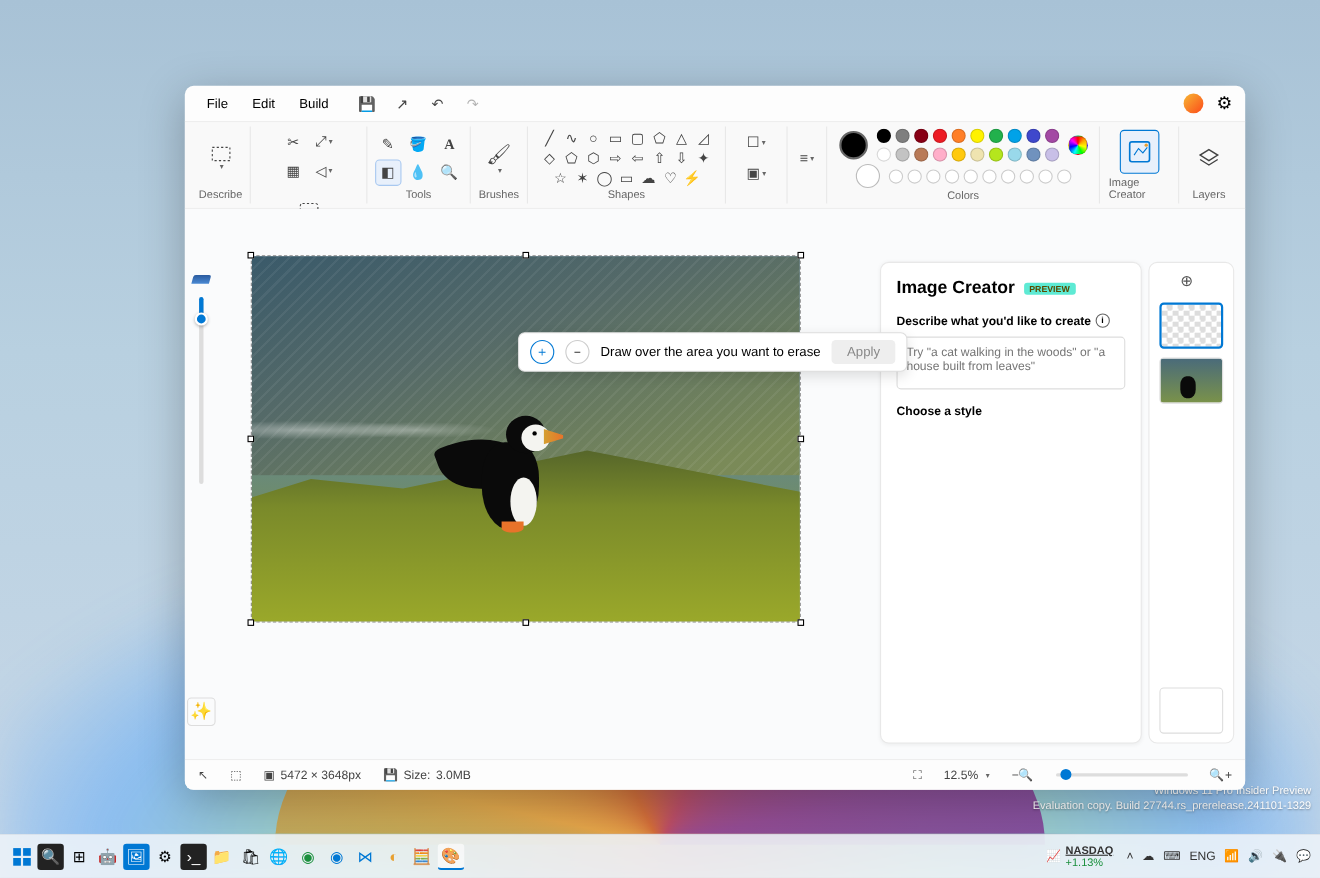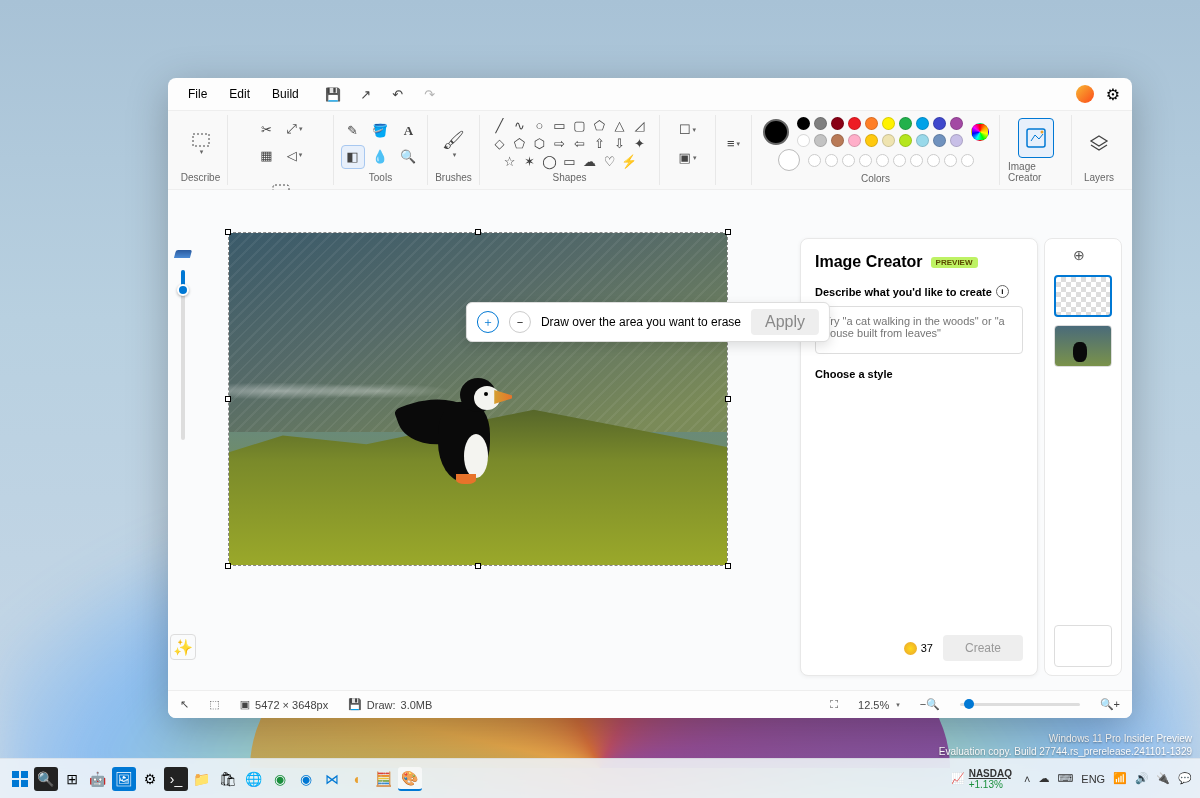--- a/index.html
+++ b/index.html
@@ -1,19 +1,19 @@
 <!DOCTYPE html>
 <html><head>
 <meta charset="utf-8">
 <style>
 * { box-sizing: border-box; margin: 0; padding: 0; font-family: 'Segoe UI', sans-serif; }
 body { width: 1200px; height: 798px; overflow: hidden; position: relative; background: linear-gradient(180deg, #a8c2d6 0%, #b8d0e0 40%, #c8d8e8 100%); }
 .desktop-bg { position: absolute; bottom: 0; left: 0; right: 0; height: 300px; background: radial-gradient(ellipse at 50% 100%, rgba(255,100,50,0.6), rgba(100,200,100,0.4) 30%, rgba(50,150,255,0.4) 60%, transparent 80%); filter: blur(20px); }
 .bloom { position: absolute; bottom: 30px; left: 50%; transform: translateX(-50%); width: 700px; height: 200px; background: conic-gradient(from 180deg at 50% 100%, #2d5f8d, #4a9b6e, #e8a23c, #d4622a, #b83d5e, #8a3a92, #5b3f9e, #2a5a9e); border-radius: 50% 50% 0 0 / 100% 100% 0 0; opacity: 0.85; }
-.watermark { position: absolute; bottom: 40px; right: 8px; color: #fff; font-size: 10px; text-align: right; line-height: 1.3; text-shadow: 0 1px 2px rgba(0,0,0,0.4); }
+.watermark { position: absolute; bottom: 59px; right: 8px; color: #fff; font-size: 10px; text-align: right; line-height: 1.3; text-shadow: 0 1px 2px rgba(0,0,0,0.4); }
 
 
 .taskbar { position: absolute; bottom: 0; left: 0; right: 0; height: 40px; background: rgba(240,244,249,0.85); backdrop-filter: blur(20px); display: flex; align-items: center; padding: 0 8px; border-top: 1px solid rgba(0,0,0,0.05); }
 .taskbar-left { display: flex; gap: 2px; align-items: center; }
 .taskbar-icon { width: 24px; height: 24px; border-radius: 3px; display: flex; align-items: center; justify-content: center; font-size: 14px; cursor: pointer; padding:2px;}
 .taskbar-icon.active { background: rgba(255,255,255,0.6); border-bottom: 2px solid #0078d4; }
 .taskbar-right { margin-left: auto; display: flex; align-items: center; gap: 12px; font-size: 11px; color: #333; }
 .stock { display: flex; align-items: center; gap: 4px; }
 .stock-name { font-weight: 600; font-size:10px;text-decoration:underline;}
 .stock-val { color: #1a8f3c; font-size:10px;}
@@ -53,21 +53,21 @@
 .color-big.secondary { background:#fff; border:1px solid #bbb; width:22px; height:22px;}
 .color-grid { display:flex; flex-direction:column; gap:4px;}
 .color-row { display:flex; gap:4px;}
 .swatch { width:13px; height:13px; border-radius:50%; cursor:pointer; border:1px solid rgba(0,0,0,0.15);}
 .rainbow { background: conic-gradient(red,orange,yellow,lime,cyan,blue,magenta,red);}
 
 
 .float-bar { position:absolute; top:224px; left:480px; transform:translateX(-50%); background:#fff; border:1px solid #ddd; border-radius:6px; box-shadow:0 4px 12px rgba(0,0,0,0.12); display:flex; align-items:center; gap:10px; padding:6px 10px; font-size:12px; z-index:5;}
 .zoom-btn { width:22px; height:22px; border:1px solid #ccc; border-radius:50%; display:flex; align-items:center; justify-content:center; cursor:pointer; font-size:12px;}
 .zoom-btn.active { border-color:#0078d4; color:#0078d4;}
-.apply-btn { background:#eee; color:#888; padding:4px 14px; border-radius:4px; font-size:16px; cursor:not-allowed;}
+.apply-btn { background:#eee; color:#888; padding:4px 14px; border-radius:4px; font-size:12px; cursor:not-allowed;}
 
 
 .main-area { flex:1; display:flex; background:#fafbfc; overflow:hidden; position:relative;}
 .toolbar-left { width:30px; display:flex; flex-direction:column; align-items:center; padding:60px 0 0 0; gap:8px;}
 .vslider { width:4px; height:170px; background:#ddd; border-radius:2px; position:relative; margin-top:4px;}
 .vslider-fill { position:absolute; top:0; width:100%; height:18px; background:#0078d4; border-radius:2px;}
 .vslider-thumb { position:absolute; top:14px; left:-4px; width:12px; height:12px; background:#0078d4; border-radius:50%; border:2px solid #fff; box-shadow:0 1px 3px rgba(0,0,0,0.3);}
 .brush-preview { width:16px; height:8px; background:linear-gradient(#2a5a9e,#4a8ad4); border-radius:2px 2px 0 0; transform:skewX(-15deg);}
 .ai-btn { width:26px; height:26px; border:1px solid #ddd; border-radius:4px; display:flex; align-items:center; justify-content:center; margin-top:auto; margin-bottom:30px; cursor:pointer;}
 
@@ -88,21 +88,21 @@
 .puffin-eye { position:absolute; bottom:96px; left:76px; width:4px; height:4px; background:#000; border-radius:50%;}
 .puffin-feet { position:absolute; bottom:8px; left:48px; width:20px; height:10px; background:#e8732a; border-radius:0 0 40% 40%;}
 .handle { position:absolute; width:6px; height:6px; background:#fff; border:1px solid #000;}
 .h-tl{top:-4px;left:-4px;} .h-tm{top:-4px;left:calc(50% - 3px);} .h-tr{top:-4px;right:-4px;}
 .h-ml{top:calc(50% - 3px);left:-4px;} .h-mr{top:calc(50% - 3px);right:-4px;}
 .h-bl{bottom:-4px;left:-4px;} .h-bm{bottom:-4px;left:calc(50% - 3px);} .h-br{bottom:-4px;right:-4px;}
 
 
 .ic-panel { width:238px; background:#fff; border:1px solid #e8e8e8; border-radius:8px; margin:48px 6px 14px 6px; padding:14px 14px; display:flex; flex-direction:column; box-shadow:0 1px 4px rgba(0,0,0,0.06);}
 .ic-title { font-size:16px; font-weight:600; display:flex; align-items:center; gap:8px;}
-.preview-badge { background:#bef264; color:#5a4a00; font-size:8px; font-weight:700; padding:1px 5px; border-radius:3px;}
+.preview-badge { background:#5eead4; color:#5a4a00; font-size:8px; font-weight:700; padding:1px 5px; border-radius:3px;}
 .ic-label { font-size:11px; font-weight:600; margin-top:14px; display:flex; align-items:center; gap:4px;}
 .ic-info { width:13px;height:13px;border:1px solid #666;border-radius:50%;display:inline-flex;align-items:center;justify-content:center;font-size:8px;}
 .ic-textarea { margin-top:8px; border:1px solid #ddd; border-radius:4px; padding:8px; font-size:11px; color:#999; height:48px; resize:none; width:100%; font-family:inherit;}
 .style-select { margin-top:8px; border:1px solid #ddd; border-radius:4px; padding:6px 8px; display:flex; align-items:center; gap:8px; cursor:pointer;}
 .style-thumb { width:28px; height:28px; background:#eee; border-radius:4px;}
 .style-text { font-size:11px; flex:1;}
 .ic-footer { margin-top:auto; display:flex; align-items:center; justify-content:flex-end; gap:10px;}
 .credits { font-size:11px; display:flex; align-items:center; gap:4px;}
 .coin { width:13px;height:13px;background:radial-gradient(circle,#ffd91a,#e8a030);border-radius:50%;}
 .create-btn { background:#eee; color:#999; padding:6px 22px; border-radius:4px; font-size:12px; cursor:not-allowed;}
@@ -391,42 +391,35 @@
         <span class="preview-badge">PREVIEW</span>
       </div>
       <div class="ic-label">
         <span>Describe what you'd like to create</span>
         <span class="ic-info">i</span>
       </div>
       <textarea class="ic-textarea" placeholder="Try &quot;a cat walking in the woods&quot; or &quot;a house built from leaves&quot;" style=""></textarea>
       <div class="ic-label">
           <span>Choose a style</span>
         </div>
-      <div class="ic-footer">
-        <div class="credits">
-          <div class="coin"></div>
-          <span>37</span>
-        </div>
-        <div class="create-btn">Create</div>
-      </div>
     </div>
 
     <div class="layers-panel">
       <div class="add-layer">⊕</div>
       <div class="layer-thumb active checker"></div>
       <div class="layer-thumb layer-img"></div>
       <div class="layer-thumb layer-bg"></div>
     </div>
   </div>
 
   <div class="statusbar">
     <div class="status-item">↖</div>
     <div class="status-item">⬚</div>
     <div class="status-item">▣ <span>5472 × 3648px</span></div>
-    <div class="status-item">💾 <span>Draw:</span> <span>3.0MB</span></div>
+    <div class="status-item">💾 <span>Size:</span> <span>3.0MB</span></div>
     <div class="spacer"></div>
     <div class="status-item">⛶</div>
     <div class="status-item">
         <span>12.5%</span> 
         <span class="dd">▾</span>
       </div>
     <div class="status-item">−🔍</div>
     <div class="zoom-slider">
         <div class="zoom-thumb"></div>
       </div>

